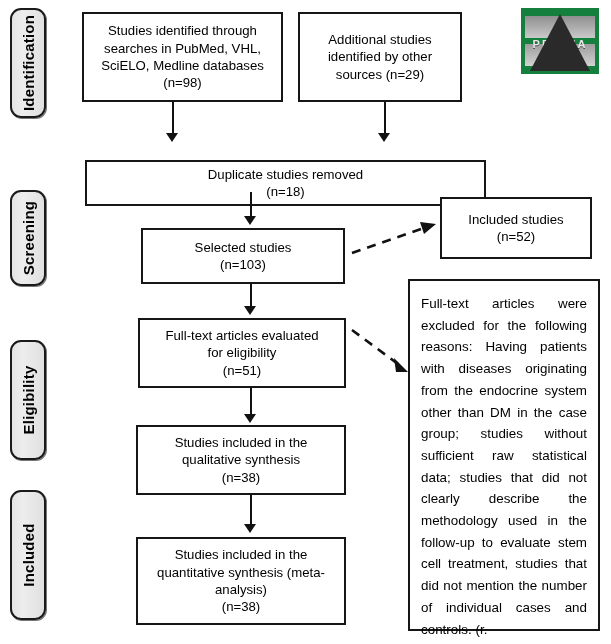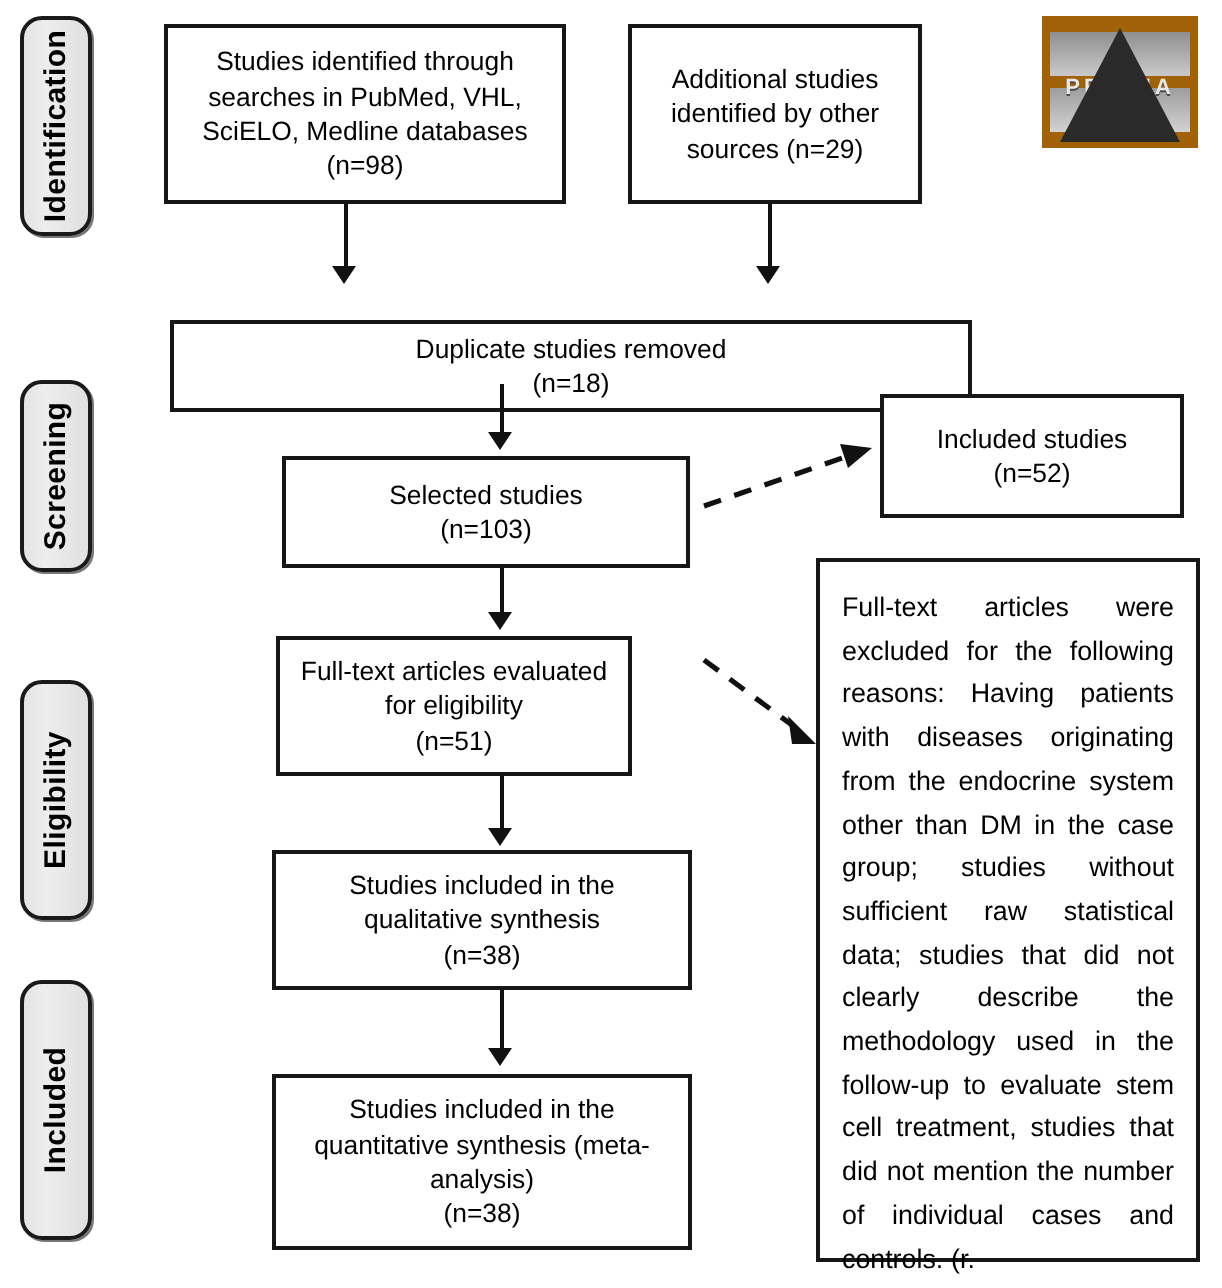--- a/index.html
+++ b/index.html
@@ -92,21 +92,21 @@
     width: 611px;
     height: 644px;
     pointer-events: none;
     overflow: visible;
   }
 
   
   .logo {
     position: absolute;
     overflow: hidden;
-    background: #a16207;
+    background: #15803d;
     text-decoration: underline;
   }
   .logo .band-top {
     position: absolute;
     left: 4px; right: 4px;
     top: 8px; height: 22px;
     background: linear-gradient(to bottom, #8f8f8f, #c9c9c9);
   }
   .logo .band-bottom {
     position: absolute;
@@ -167,21 +167,21 @@
 
   <div class="fbox" style="left:82px; top:12px; width:201px; height:90px;align-items:center;">
     <div class="txt">
       <div>Studies identified through</div>
       <div>searches in PubMed, VHL,</div>
       <div>SciELO, Medline databases</div>
       <div>(n=98)</div>
     </div>
   </div>
 
-  <div class="fbox" style="left:314px; top:12px; width:147px; height:90px;">
+  <div class="fbox" style="left:298px; top:12px; width:164px; height:90px;">
     <div class="txt">
       <div>Additional studies</div>
       <div>identified by other</div>
       <div>sources (n=29)</div>
     </div>
   </div>
 
   <div class="fbox" style="left:85px; top:160px; width:401px; height:46px;">
     <div class="txt">
       <div>Duplicate studies removed</div>
@@ -196,21 +196,21 @@
     </div>
   </div>
 
   <div class="fbox" style="left:440px; top:197px; width:152px; height:62px;">
     <div class="txt">
       <div>Included studies</div>
       <div>(n=52)</div>
     </div>
   </div>
 
-  <div class="fbox" style="left:138px; top:318px; width:178px; height:70px;justify-content:flex-end;">
+  <div class="fbox" style="left:138px; top:318px; width:208px; height:70px;justify-content:flex-end;">
     <div class="txt">
       <div>Full-text articles evaluated</div>
       <div>for eligibility</div>
       <div>(n=51)</div>
     </div>
   </div>
 
   <div class="fbox justify" style="left:408px; top:279px; width:192px; height:352px;">
     <div class="txt">Full-text articles were excluded for the following reasons: Having patients with diseases originating from the endocrine system other than DM in the case group; studies without sufficient raw statistical data; studies that did not clearly describe the methodology used in the follow-up to evaluate stem cell treatment, studies that did not mention the number of individual cases and controls. (r.</div>
   </div>

